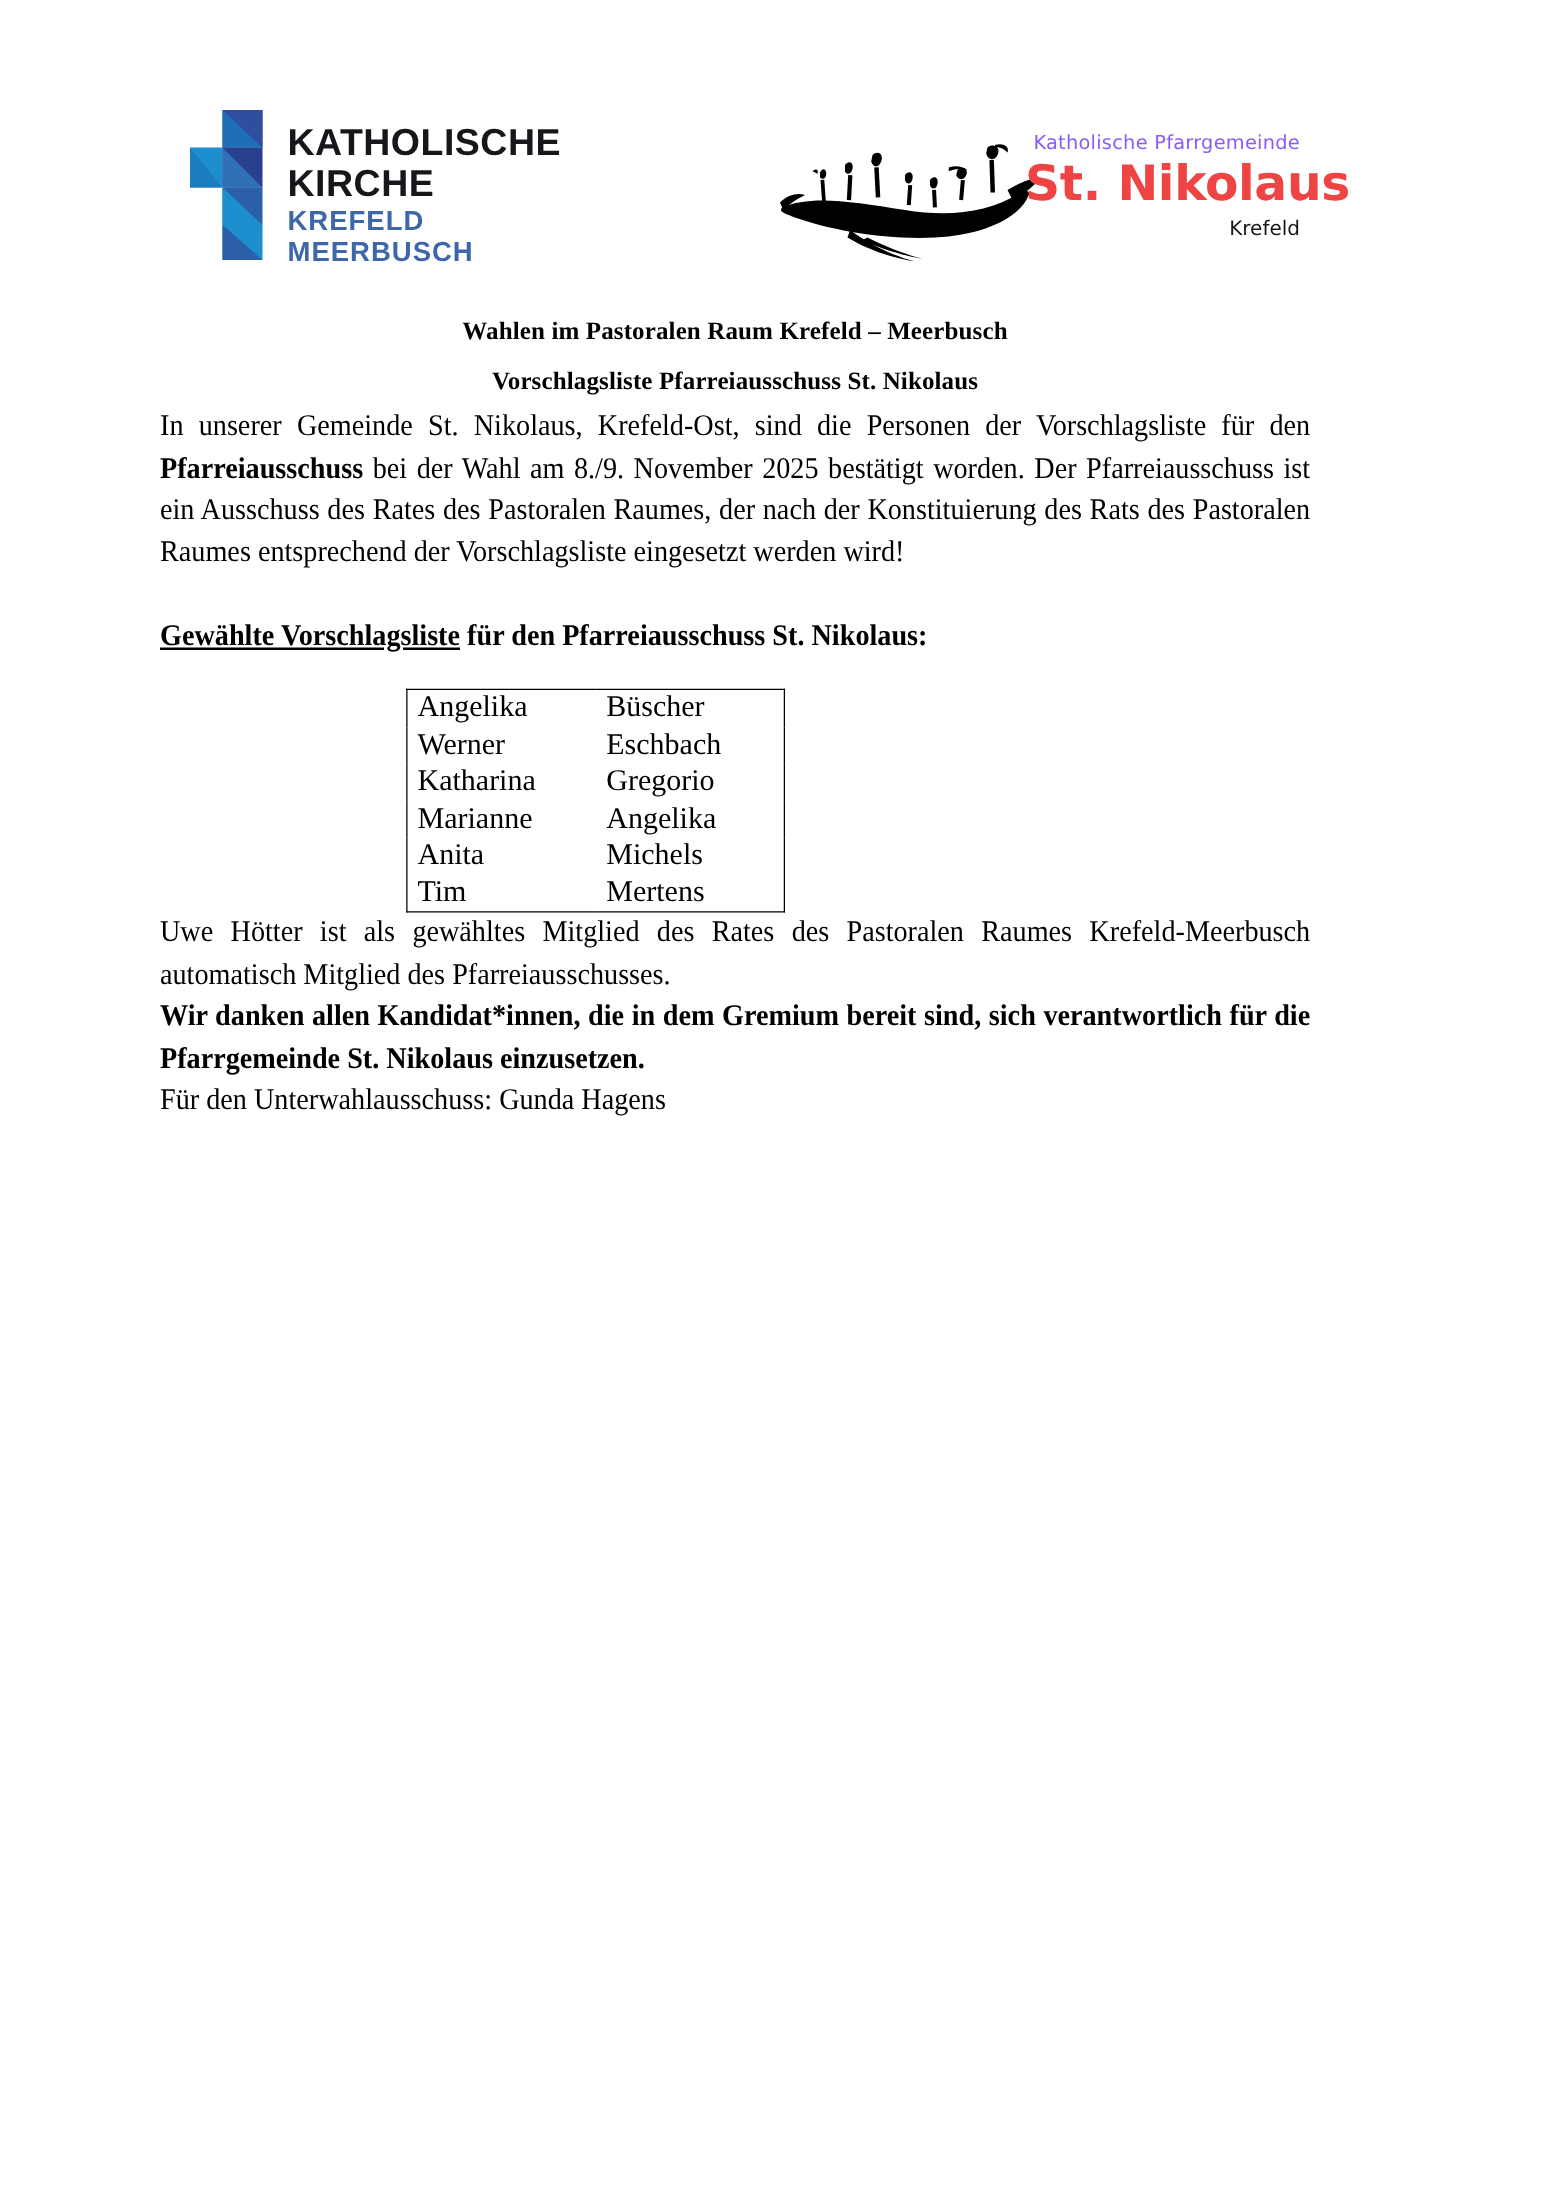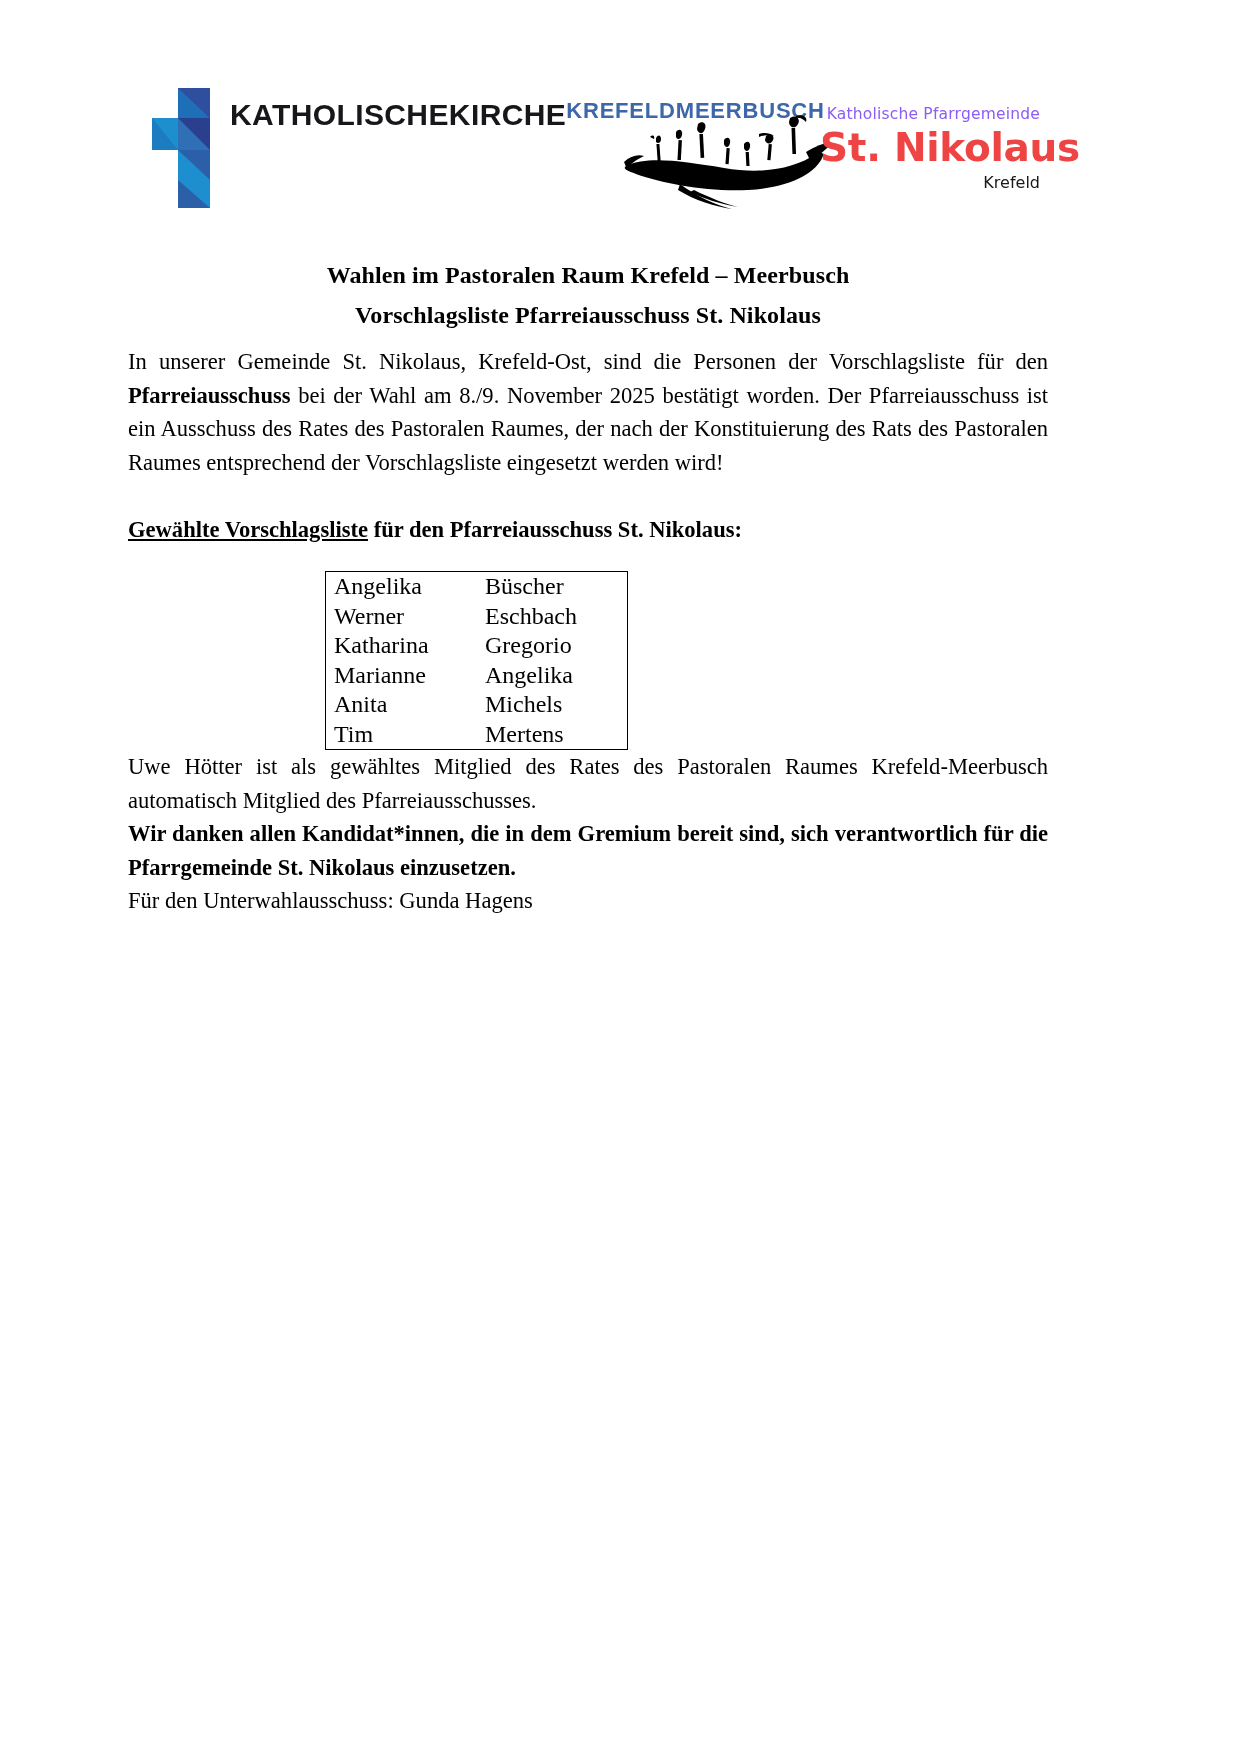--- a/index.html
+++ b/index.html
@@ -44,21 +44,21 @@
     position: relative;
     width: 64px;
     height: 120px;
     flex: 0 0 auto;
     margin-right: 14px;
   }
   .cross-mark svg { display: block; }
 
   .logo-left-text {
     display: flex;
-    flex-direction: row;
+    flex-direction: column;
     justify-content: flex-start;
     padding-top: 10px;
   }
   .kk-line1, .kk-line2 {
     font-family: "Liberation Sans", sans-serif;
     font-weight: bold;
     font-size: 30px;
     letter-spacing: 0.4px;
     line-height: 33px;
     color: #17171b;
@@ -125,24 +125,24 @@
   .content {
     position: absolute;
     left: 128px;
     top: 245px;
     width: 920px;
   }
 
   h1.doc-title {
     font-family: "Liberation Serif", serif;
     font-weight: bold;
-    font-size: 24px;
+    font-size: 20px;
     line-height: 40px;
     text-align: center;
-    margin: 10px;
+    margin: 0;
     padding: 0;
     letter-spacing: 0.1px;
   }
   h1.doc-title .t2 { display: block; }
 
   p.body-para {
     font-family: "Liberation Serif", serif;
     font-size: 24px;
     line-height: 33.5px;
     text-align: justify;

